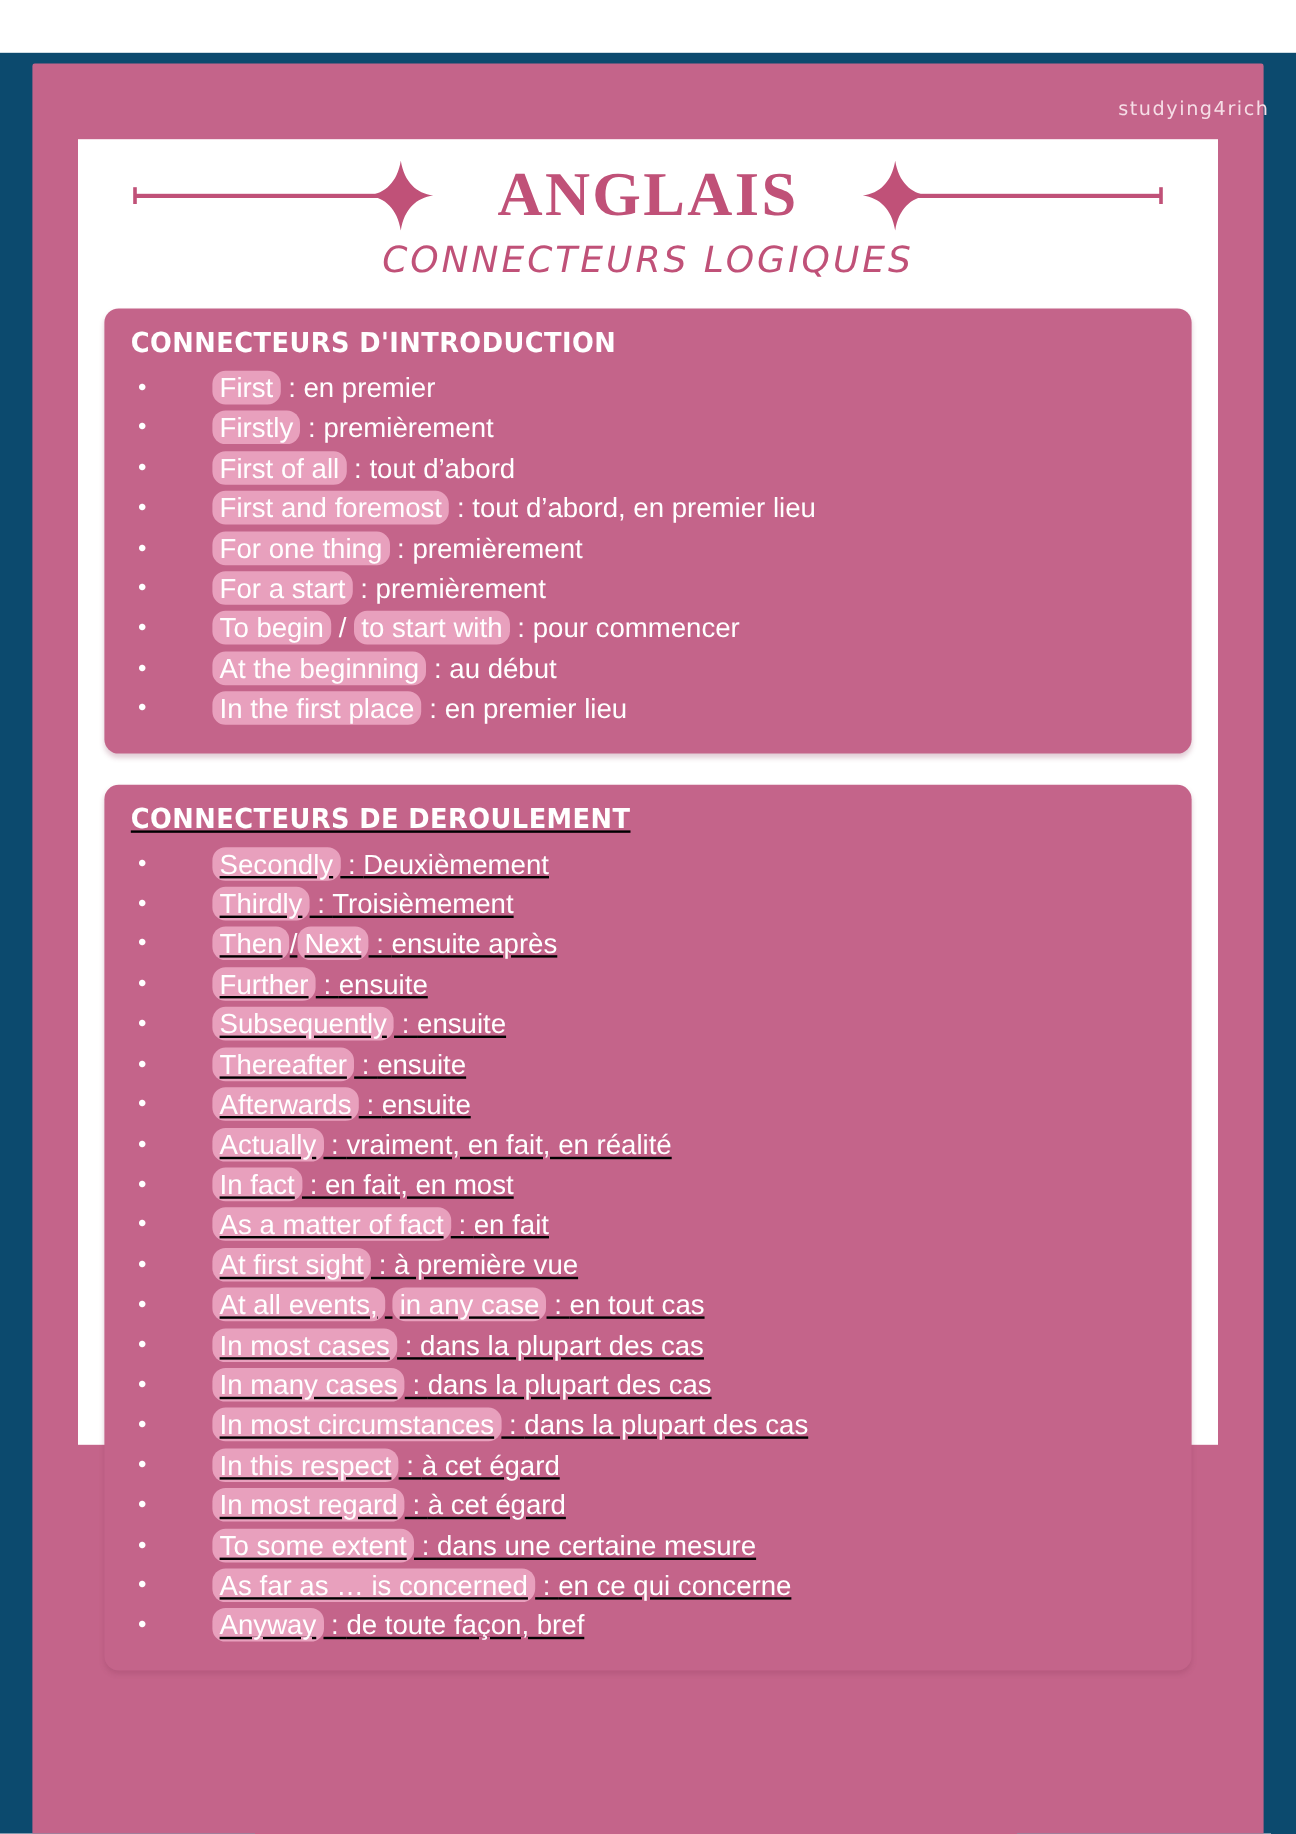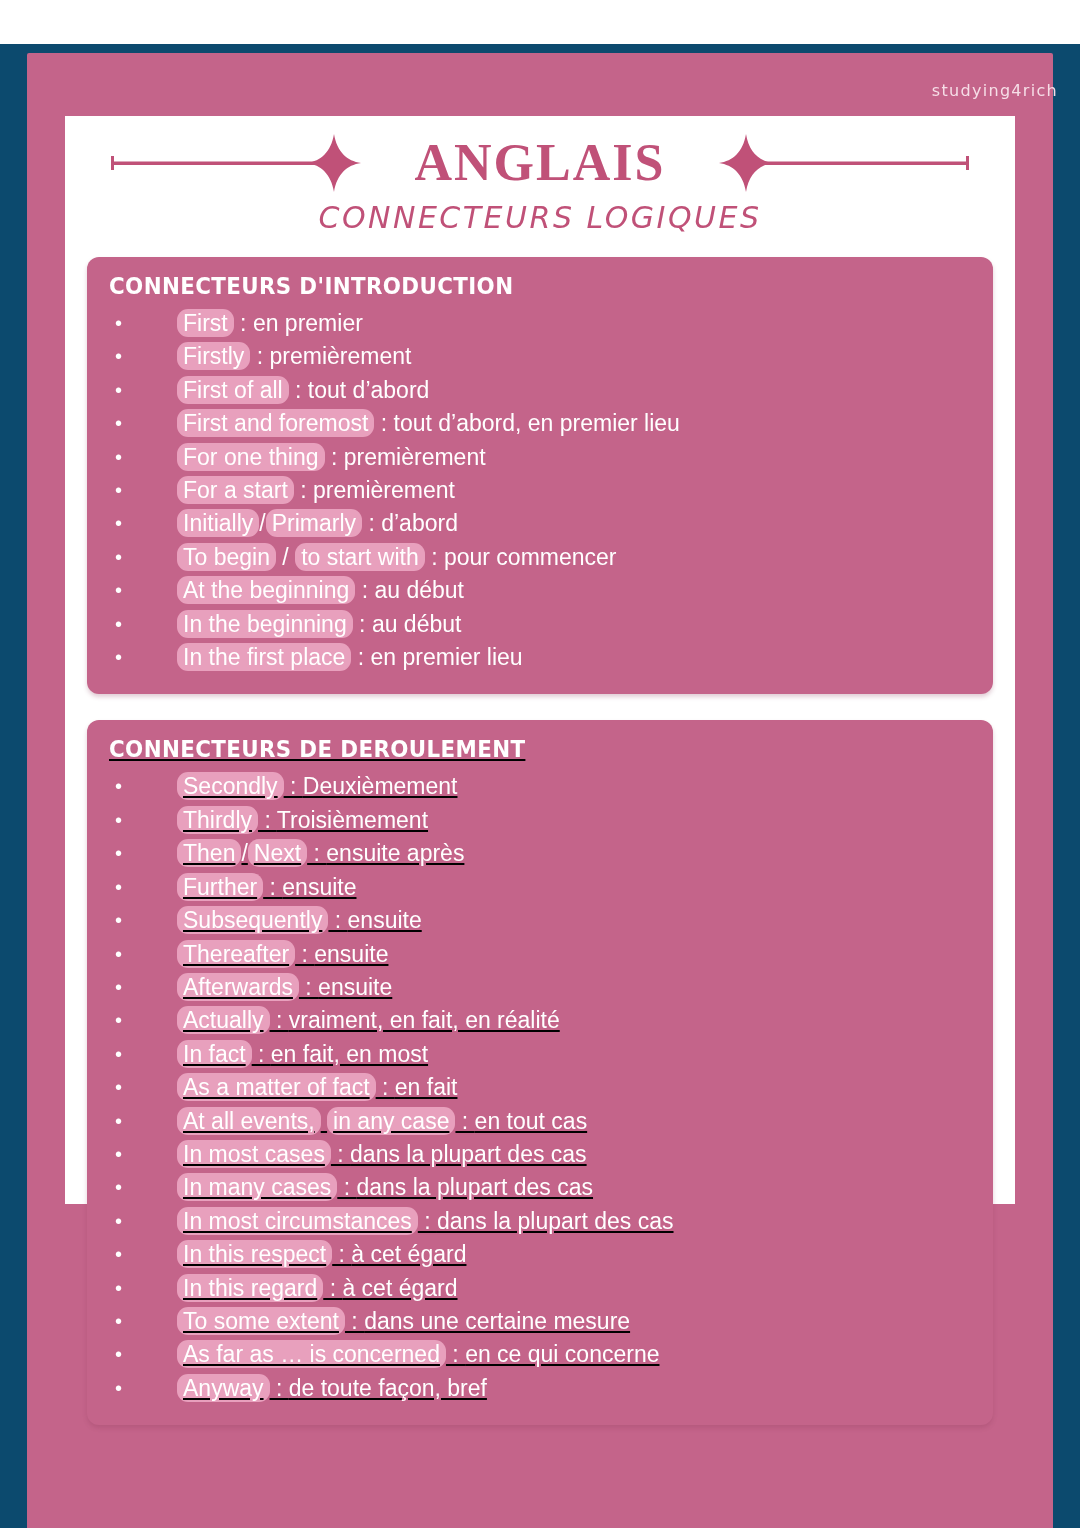--- a/index.html
+++ b/index.html
@@ -189,46 +189,45 @@
     <div class="sections">
         <div class="card">
           <div class="card-title">CONNECTEURS D'INTRODUCTION</div>
           <ul class="entries">
             <li><span class="hl">First</span><span class="sep"> : </span><span class="trans">en premier</span></li>
             <li><span class="hl">Firstly</span><span class="sep"> : </span><span class="trans">premièrement</span></li>
             <li><span class="hl">First of all</span><span class="sep"> : </span><span class="trans">tout d’abord</span></li>
             <li><span class="hl">First and foremost</span><span class="sep"> : </span><span class="trans">tout d’abord, en premier lieu</span></li>
             <li><span class="hl">For one thing</span><span class="sep"> : </span><span class="trans">premièrement</span></li>
             <li><span class="hl">For a start</span><span class="sep"> : </span><span class="trans">premièrement</span></li>
-            <li><span class="hl">Initially</span><span class="sep">/</span><span class="hl">Primarly</span><span class="sep"> : </span><span class="trans">d’abord</span></li>
             <li><span class="hl">To begin</span><span class="sep"> / </span><span class="hl">to start with</span><span class="sep"> : </span><span class="trans">pour commencer</span></li>
             <li><span class="hl">At the beginning</span><span class="sep"> : </span><span class="trans">au début</span></li>
-            <li><span class="hl">In the beginning</span><span class="sep"> : </span><span class="trans">au début</span></li>
             <li><span class="hl">In the first place</span><span class="sep"> : </span><span class="trans">en premier lieu</span></li>
           </ul>
         </div>
         <div class="card">
           <div class="card-title">CONNECTEURS DE DEROULEMENT</div>
           <ul class="entries">
             <li><span class="hl">Secondly</span><span class="sep"> : </span><span class="trans">Deuxièmement</span></li>
             <li><span class="hl">Thirdly</span><span class="sep"> : </span><span class="trans">Troisièmement</span></li>
             <li><span class="hl">Then</span><span class="sep">/</span><span class="hl">Next</span><span class="sep"> : </span><span class="trans">ensuite après</span></li>
             <li><span class="hl">Further</span><span class="sep"> : </span><span class="trans">ensuite</span></li>
             <li><span class="hl">Subsequently</span><span class="sep"> : </span><span class="trans">ensuite</span></li>
             <li><span class="hl">Thereafter</span><span class="sep"> : </span><span class="trans">ensuite</span></li>
             <li><span class="hl">Afterwards</span><span class="sep"> : </span><span class="trans">ensuite</span></li>
             <li><span class="hl">Actually</span><span class="sep"> : </span><span class="trans">vraiment, en fait, en réalité</span></li>
             <li><span class="hl">In fact</span><span class="sep"> : </span><span class="trans">en fait, en most</span></li>
             <li><span class="hl">As a matter of fact</span><span class="sep"> : </span><span class="trans">en fait</span></li>
+            <li><span class="hl">At first sight</span><span class="sep"> : </span><span class="trans">à première vue</span></li>
             <li><span class="hl">At all events,</span><span class="sep"> </span><span class="hl">in any case</span><span class="sep"> : </span><span class="trans">en tout cas</span></li>
             <li><span class="hl">In most cases</span><span class="sep"> : </span><span class="trans">dans la plupart des cas</span></li>
             <li><span class="hl">In many cases</span><span class="sep"> : </span><span class="trans">dans la plupart des cas</span></li>
             <li><span class="hl">In most circumstances</span><span class="sep"> : </span><span class="trans">dans la plupart des cas</span></li>
             <li><span class="hl">In this respect</span><span class="sep"> : </span><span class="trans">à cet égard</span></li>
-            <li><span class="hl">In this regard</span><span class="sep"> : </span><span class="trans">à cet égard</span></li>
+            <li><span class="hl">In most regard</span><span class="sep"> : </span><span class="trans">à cet égard</span></li>
             <li><span class="hl">To some extent</span><span class="sep"> : </span><span class="trans">dans une certaine mesure</span></li>
             <li><span class="hl">As far as … is concerned</span><span class="sep"> : </span><span class="trans">en ce qui concerne</span></li>
             <li><span class="hl">Anyway</span><span class="sep"> : </span><span class="trans">de toute façon, bref</span></li>
           </ul>
         </div>
       </div>
 
   </div>
 </div>
 

